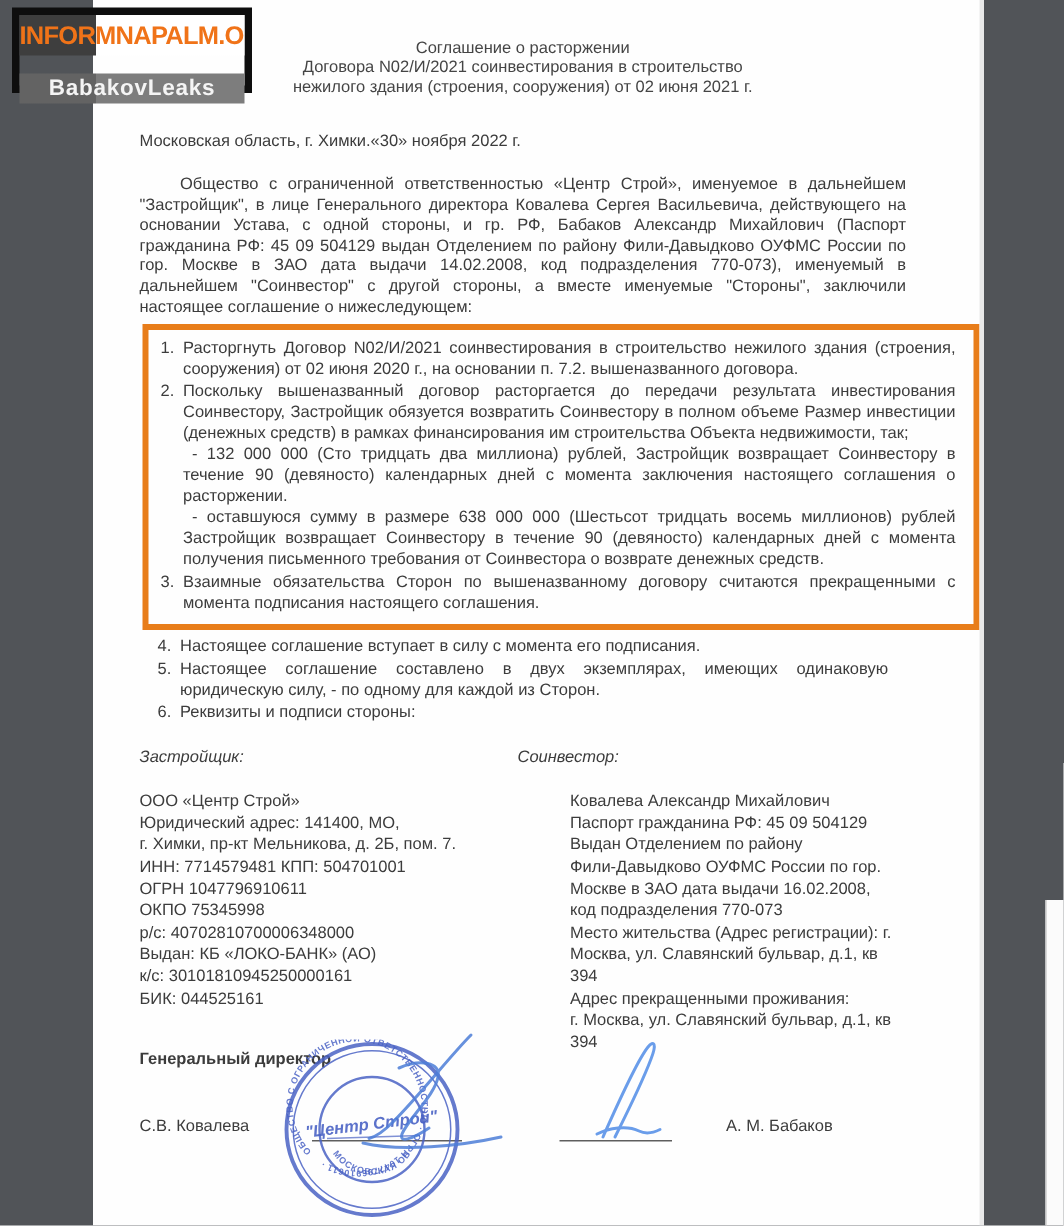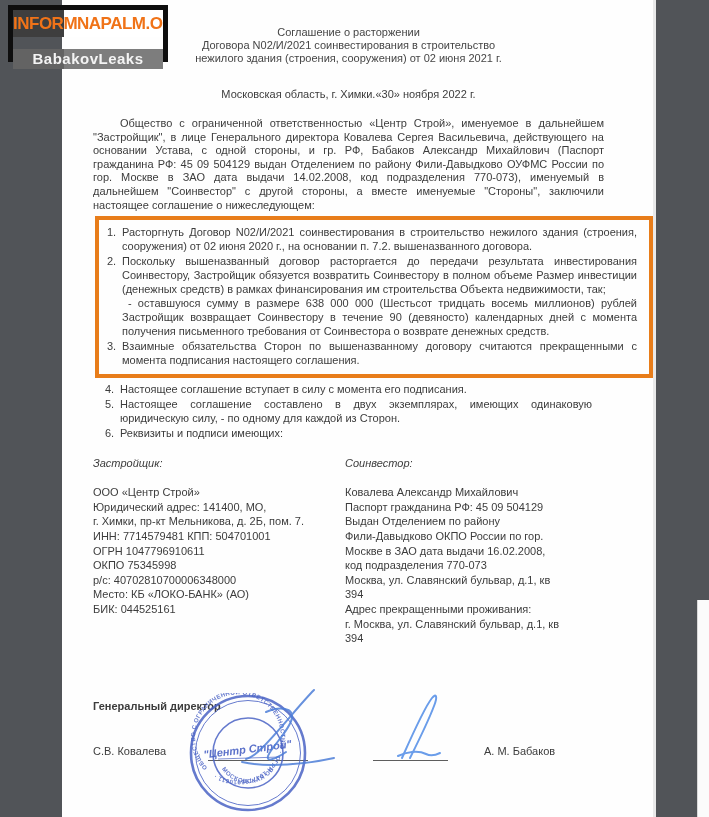--- a/index.html
+++ b/index.html
@@ -32,37 +32,37 @@
     color:#f07318;font-size:17px;font-weight:bold;letter-spacing:-0.5px;
     white-space:nowrap;overflow:hidden;
   }
   .logo .l2{
     height:20px;line-height:20px;text-align:center;
     background:linear-gradient(90deg,#636363 0 34%,#7d7d7d 34%);
     color:#f4f4f4;font-size:15px;font-weight:bold;letter-spacing:0.5px;margin-top:12px;
   }
   
   .title{ text-align:center;font-weight:normal;font-size:11px;line-height:13px;color:#454545;margin-bottom:23px;}
-  .daterow{display:flex;justify-content:center;font-size:11px;margin-bottom:17px;}
+  .daterow{display:flex;justify-content:flex-start;font-size:11px;margin-bottom:17px;}
   .intro{
     font-size:11px;line-height:13.6px;text-align:justify;text-indent:27px;margin:0 0 4px 0;
   }
   .hlbox{
     border:4px solid #e87d1a;width:534px;box-sizing:content-box;
     margin-left:2px;padding:5px 12px 6px 4px;
   }
   .olist{font-size:11px;line-height:14px;}
   .after-box{padding:4px 12px 0 8px;}
   .li{position:relative;padding-left:19px;text-align:justify;margin-bottom:1px;}
   .li .num{position:absolute;left:4px;top:0;}
   .li p{margin:0;}
   .li p.dash{text-indent:6px;}
   .parties-labels{display:flex;font-size:11px;margin-top:17px;font-style:italic;}
   .parties-labels .pl{width:252px;}
-  .cols{display:flex;font-size:11px;line-height:14.6px;margin-top:16px;}
+  .cols{display:flex;font-size:11px;line-height:14.6px;margin-top:16px;gap:35px;}
   .col-left{width:252px;flex:none;}
   .col-right{flex:1;}
   
   .abs{position:absolute;font-size:11px;}
   .sigline{position:absolute;border-top:1.5px solid #5e5e5e;}
   .stamp{position:absolute;left:126px;top:693px;width:120px;height:120px;}
   .sig-svg{position:absolute;}
 </style>
 </head>
 <body>
@@ -88,67 +88,70 @@
   <p class="intro">Общество с ограниченной ответственностью «Центр Строй», именуемое в дальнейшем "Застройщик", в лице Генерального директора Ковалева Сергея Васильевича, действующего на основании Устава, с одной стороны, и гр. РФ, Бабаков Александр Михайлович (Паспорт гражданина РФ: 45 09 504129 выдан Отделением по району Фили-Давыдково ОУФМС России по гор. Москве в ЗАО дата выдачи 14.02.2008, код подразделения 770-073), именуемый в дальнейшем "Соинвестор" с другой стороны, а вместе именуемые "Стороны", заключили настоящее соглашение о нижеследующем:</p>
 
   <div class="hlbox olist">
     <div class="li">
       <span class="num">1.</span>
       <p>Расторгнуть  Договор  N02/И/2021 соинвестирования в строительство нежилого здания (строения, сооружения) от 02 июня 2020 г., на основании п. 7.2. вышеназванного договора.</p>
     </div>
     <div class="li">
       <span class="num">2.</span>
       <p>Поскольку вышеназванный договор расторгается до передачи результата инвестирования Соинвестору, Застройщик обязуется возвратить Соинвестору в полном объеме Размер инвестиции (денежных средств) в рамках финансирования им строительства Объекта недвижимости, так;</p>
+      <p class="dash">- 132 000 000 (Сто тридцать два миллиона) рублей, Застройщик возвращает Соинвестору в течение 90 (девяносто) календарных дней с момента заключения настоящего соглашения о расторжении.</p>
       <p class="dash">- оставшуюся сумму в размере 638 000 000 (Шестьсот тридцать восемь миллионов) рублей Застройщик возвращает Соинвестору в течение 90 (девяносто) календарных дней с момента получения письменного требования от Соинвестора о возврате денежных средств.</p>
     </div>
     <div class="li">
       <span class="num">3.</span>
       <p>Взаимные обязательства Сторон по вышеназванному договору считаются прекращенными с момента подписания настоящего соглашения.</p>
     </div>
   </div>
 
   <div class="olist after-box">
     <div class="li">
       <span class="num">4.</span>
       <p>Настоящее соглашение вступает в силу с момента его подписания.</p>
     </div>
     <div class="li">
       <span class="num">5.</span>
       <p>Настоящее соглашение составлено в двух экземплярах, имеющих одинаковую юридическую силу, - по одному для каждой из Сторон.</p>
     </div>
     <div class="li">
       <span class="num">6.</span>
-      <p>Реквизиты и подписи имеющих:</p>
+      <p>Реквизиты и подписи стороны:</p>
     </div>
   </div>
 
   <div class="parties-labels">
     <div class="pl">Застройщик:</div>
     <div class="pl">Соинвестор:</div>
   </div>
 
   <div class="cols">
     <div class="col-left">
       <div>ООО «Центр Строй»</div>
       <div>Юридический адрес: 141400, МО,</div>
       <div>г. Химки, пр-кт Мельникова,   д. 2Б, пом. 7.</div>
       <div>ИНН: 7714579481 КПП: 504701001</div>
       <div>ОГРН 1047796910611</div>
       <div>ОКПО 75345998</div>
       <div>р/с: 40702810700006348000</div>
-      <div>Место: КБ «ЛОКО-БАНК» (АО)</div>
+      <div>Выдан: КБ «ЛОКО-БАНК» (АО)</div>
+      <div>к/с: 30101810945250000161</div>
       <div>БИК: 044525161</div>
     </div>
     <div class="col-right">
       <div>Ковалева Александр Михайлович</div>
       <div>Паспорт гражданина РФ: 45 09 504129</div>
       <div>Выдан Отделением по району</div>
-      <div>Фили-Давыдково ОКПО России по гор.</div>
+      <div>Фили-Давыдково ОУФМС России по гор.</div>
       <div>Москве в ЗАО дата выдачи 16.02.2008,</div>
       <div>код подразделения 770-073</div>
+      <div>Место жительства (Адрес регистрации): г.</div>
       <div>Москва, ул. Славянский бульвар, д.1, кв</div>
       <div>394</div>
       <div>Адрес прекращенными проживания:</div>
       <div>г. Москва, ул. Славянский бульвар, д.1, кв</div>
       <div>394</div>
     </div>
   </div>
 
   <div class="abs" style="left:31px;top:700px;font-weight:bold;">Генеральный директор</div>
   <div class="abs" style="left:31px;top:745px;">С.В. Ковалева</div>

